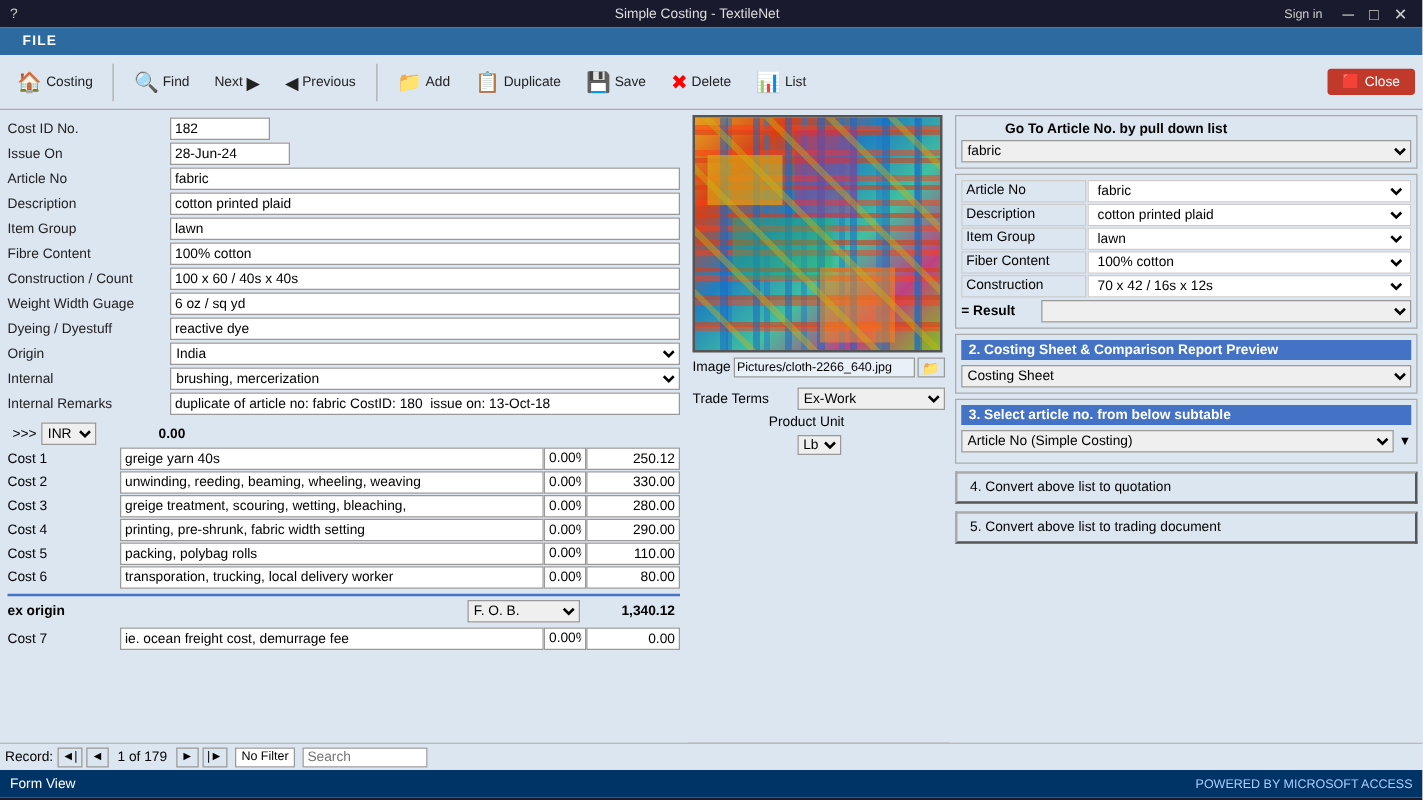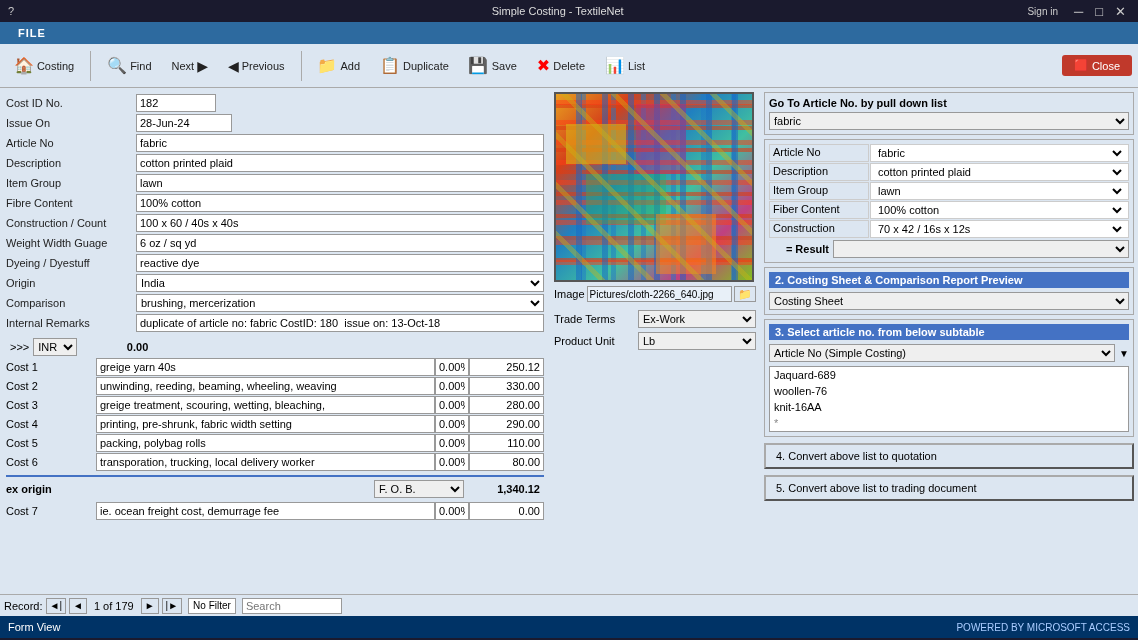--- a/index.html
+++ b/index.html
@@ -172,20 +172,21 @@
       gap: 4px;
       margin-top: 4px;
     }
     .trade-label { font-size: 11px; width: 80px; }
     .trade-select { flex: 1; height: 18px; border: 1px solid #999; font-size: 11px; }
 
     .product-unit-row {
       display: flex;
       align-items: center;
       gap: 4px;
+      flex-direction: column;
     }
     .unit-label { font-size: 11px; width: 80px; }
     .unit-select { flex: 1; height: 18px; border: 1px solid #999; font-size: 11px; }
 
     
     .right-panel {
       flex: 1;
       background: #dce6f1;
       padding: 4px;
       display: flex;
@@ -231,21 +232,21 @@
       justify-content: space-between;
     }
     .filter-cell-value select { border: none; background: transparent; font-size: 11px; width: 100%; }
 
     .result-row {
       display: flex;
       align-items: center;
       gap: 4px;
       margin-top: 2px;
     }
-    .result-label { font-size: 11px; font-weight: bold; width: 60px; text-align: right; }
+    .result-label { font-size: 11px; font-weight: bold; width: 60px; }
     .result-select { flex: 1; height: 18px; border: 1px solid #999; font-size: 11px; }
 
     .costing-sheet-row {
       display: flex;
       align-items: center;
       gap: 4px;
     }
 
     .article-no-section {
       background: #dce6f1;
@@ -490,21 +491,21 @@
       <div class="form-label">Dyeing / Dyestuff</div>
       <input class="form-input" value="reactive dye" style="">
     </div>
     <div class="form-row">
       <div class="form-label">Origin</div>
       <select class="form-select">
         <option>India</option>
       </select>
     </div>
     <div class="form-row">
-      <div class="form-label">Comparison</div>
+      <div class="form-label">Internal</div>
       <select class="form-select">
         <option>brushing, mercerization</option>
       </select>
     </div>
     <div class="form-row">
       <div class="form-label">Internal Remarks</div>
       <input class="form-input" value="duplicate of article no: fabric CostID: 180  issue on: 13-Oct-18" style="">
     </div>
 
     <div style="margin-top: 6px;">
@@ -643,21 +644,21 @@
       <div class="unit-label">Product Unit</div>
       <select class="unit-select">
         <option>Lb</option>
       </select>
     </div>
   </div>
 
   <div class="right-panel">
 
     <div class="right-section">
-      <div style="font-size:11px; font-weight:bold; margin-bottom:3px;">Go To Article No. by pull down list</div>
+      <div style="font-size:11px; font-weight:bold; margin-bottom:3px;margin-left:35px;">Go To Article No. by pull down list</div>
       <select style="width:100%; height:18px; border:1px solid #999; font-size:11px;">
         <option>fabric</option>
       </select>
     </div>
 
     <div class="right-section">
       <div class="filter-grid" id="filter-grid">
           <div class="filter-cell-label">Article No</div>
           <div class="filter-cell-value">
             <select style="border: none; background: transparent; font-size: 11px; width: 100%;"><option>fabric</option></select>
@@ -697,26 +698,20 @@
     </div>
 
     <div class="article-no-section">
       <div class="section-title">3.  Select article no.  from below subtable</div>
       <div class="article-no-dropdown-row">
         <select class="article-no-select">
           <option>Article No (Simple Costing)</option>
         </select>
         <span style="font-size:10px;">▼</span>
       </div>
-      <div class="article-list" id="article-list">
-          <div class="article-list-item">Jaquard-689</div>
-          <div class="article-list-item">woollen-76</div>
-          <div class="article-list-item">knit-16AA</div>
-          <div class="article-list-asterisk">*</div>
-        </div>
     </div>
 
     <button class="action-btn">4.  Convert above list to quotation</button>
 
     <button class="action-btn">5.  Convert above list to trading document</button>
 
   </div>
 </div>
 
 <div class="status-bar">

